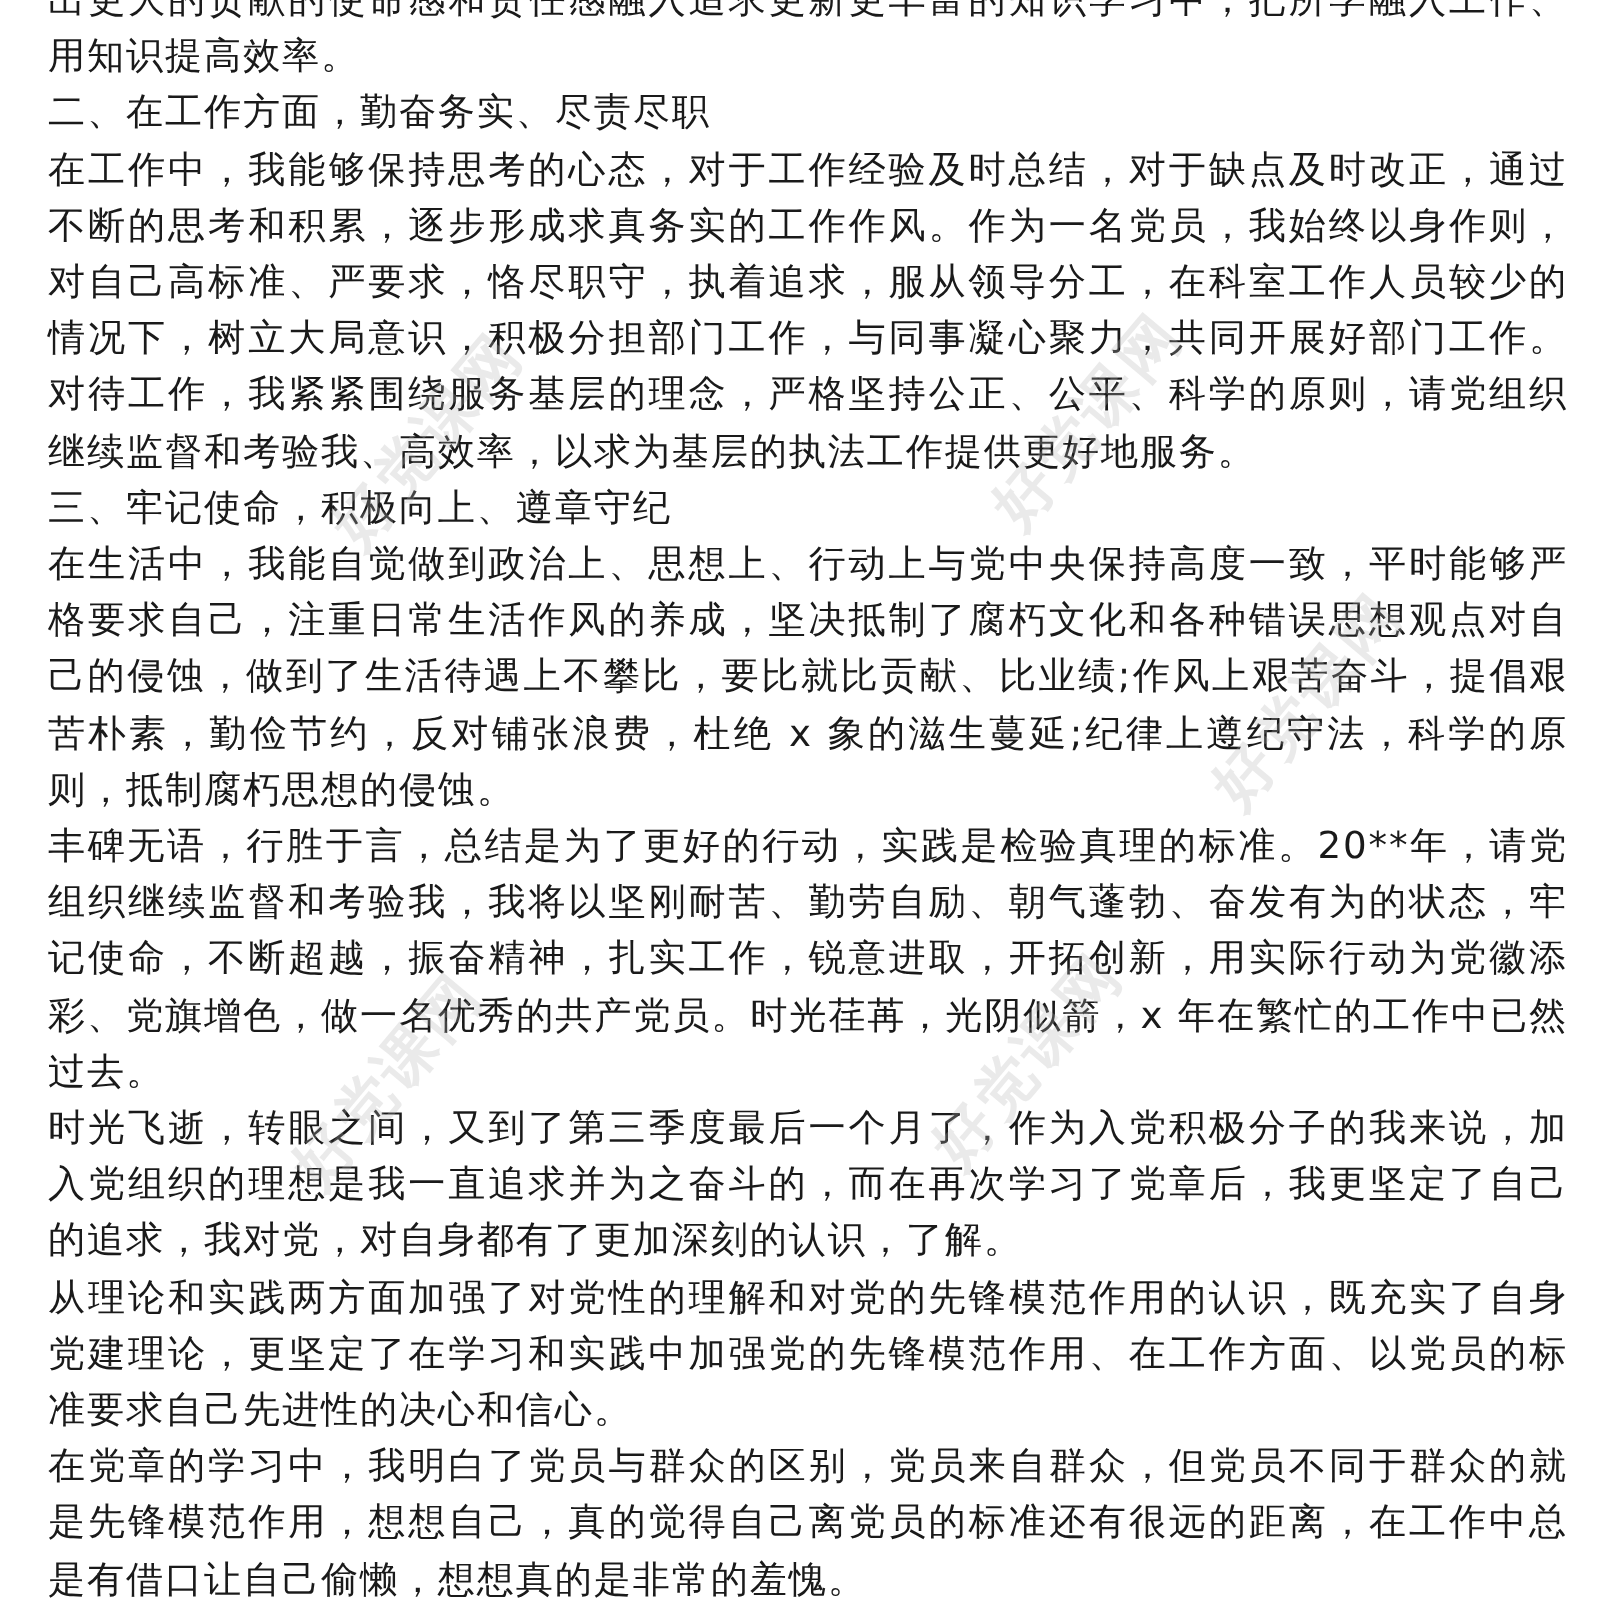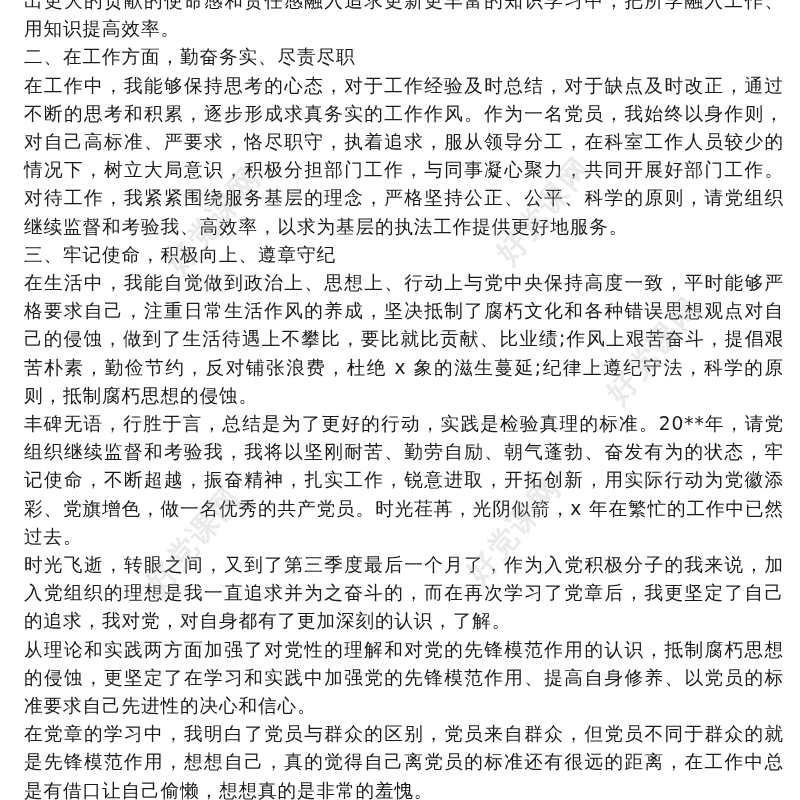--- a/index.html
+++ b/index.html
@@ -23,21 +23,21 @@
 <body>
 
 <div class="page">
   <p>出更大的贡献的使命感和责任感融入追求更新更丰富的知识学习中，把所学融入工作、用知识提高效率。</p>
   <h3>二、在工作方面，勤奋务实、尽责尽职</h3>
   <p>在工作中，我能够保持思考的心态，对于工作经验及时总结，对于缺点及时改正，通过不断的思考和积累，逐步形成求真务实的工作作风。作为一名党员，我始终以身作则，对自己高标准、严要求，恪尽职守，执着追求，服从领导分工，在科室工作人员较少的情况下，树立大局意识，积极分担部门工作，与同事凝心聚力，共同开展好部门工作。对待工作，我紧紧围绕服务基层的理念，严格坚持公正、公平、科学的原则，请党组织继续监督和考验我、高效率，以求为基层的执法工作提供更好地服务。</p>
   <h3>三、牢记使命，积极向上、遵章守纪</h3>
   <p>在生活中，我能自觉做到政治上、思想上、行动上与党中央保持高度一致，平时能够严格要求自己，注重日常生活作风的养成，坚决抵制了腐朽文化和各种错误思想观点对自己的侵蚀，做到了生活待遇上不攀比，要比就比贡献、比业绩;作风上艰苦奋斗，提倡艰苦朴素，勤俭节约，反对铺张浪费，杜绝 x 象的滋生蔓延;纪律上遵纪守法，科学的原则，抵制腐朽思想的侵蚀。</p>
   <p>丰碑无语，行胜于言，总结是为了更好的行动，实践是检验真理的标准。20**年，请党组织继续监督和考验我，我将以坚刚耐苦、勤劳自励、朝气蓬勃、奋发有为的状态，牢记使命，不断超越，振奋精神，扎实工作，锐意进取，开拓创新，用实际行动为党徽添彩、党旗增色，做一名优秀的共产党员。时光荏苒，光阴似箭，x 年在繁忙的工作中已然过去。</p>
   <p>时光飞逝，转眼之间，又到了第三季度最后一个月了，作为入党积极分子的我来说，加入党组织的理想是我一直追求并为之奋斗的，而在再次学习了党章后，我更坚定了自己的追求，我对党，对自身都有了更加深刻的认识，了解。</p>
-  <p>从理论和实践两方面加强了对党性的理解和对党的先锋模范作用的认识，抵制腐朽思想的侵蚀，更坚定了在学习和实践中加强党的先锋模范作用、提高自身修养、以党员的标准要求自己先进性的决心和信心。</p>
+  <p>从理论和实践两方面加强了对党性的理解和对党的先锋模范作用的认识，既充实了自身党建理论，更坚定了在学习和实践中加强党的先锋模范作用、在工作方面、以党员的标准要求自己先进性的决心和信心。</p>
   <p>在党章的学习中，我明白了党员与群众的区别，党员来自群众，但党员不同于群众的就是先锋模范作用，想想自己，真的觉得自己离党员的标准还有很远的距离，在工作中总是有借口让自己偷懒，想想真的是非常的羞愧。</p>
 </div>
 
 <div class="watermark" style="left:150px; top:200px;">好党课网</div>
 <div class="watermark" style="left:480px; top:190px;">好党课网</div>
 <div class="watermark" style="left:130px; top:520px;">好党课网</div>
 <div class="watermark" style="left:450px; top:510px;">好党课网</div>
 <div class="watermark" style="left:590px; top:330px;">好党课网</div>
 
 </body></html>

